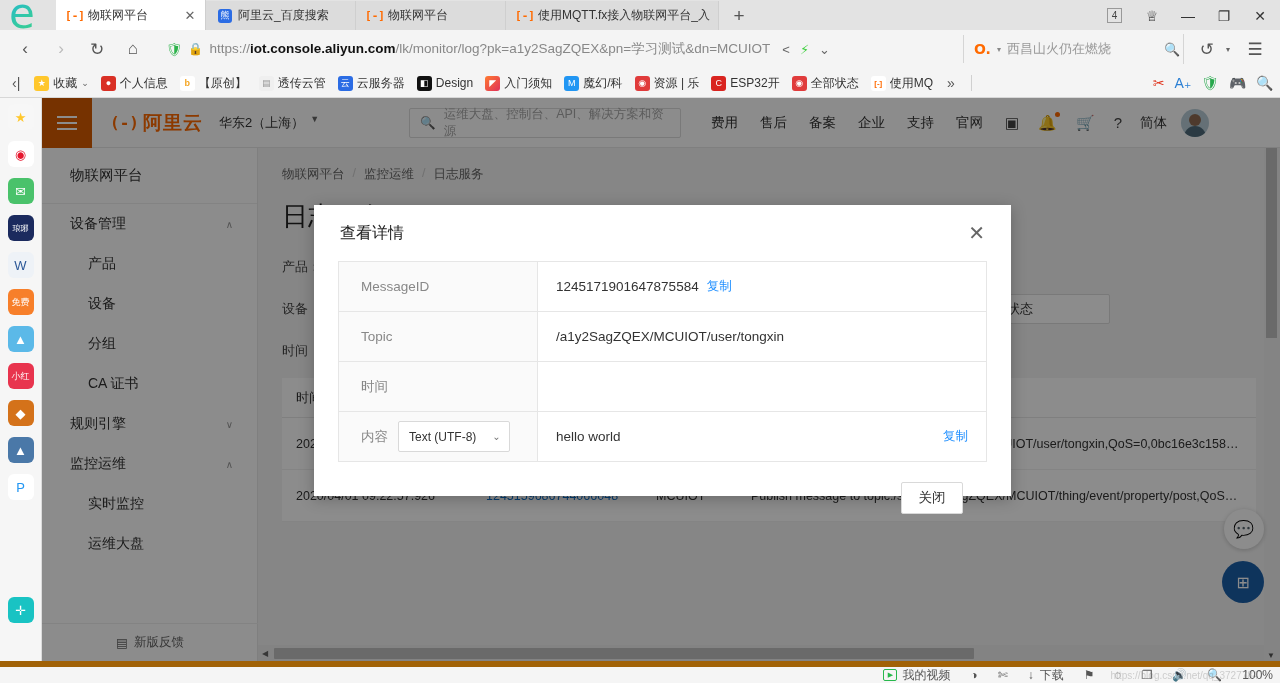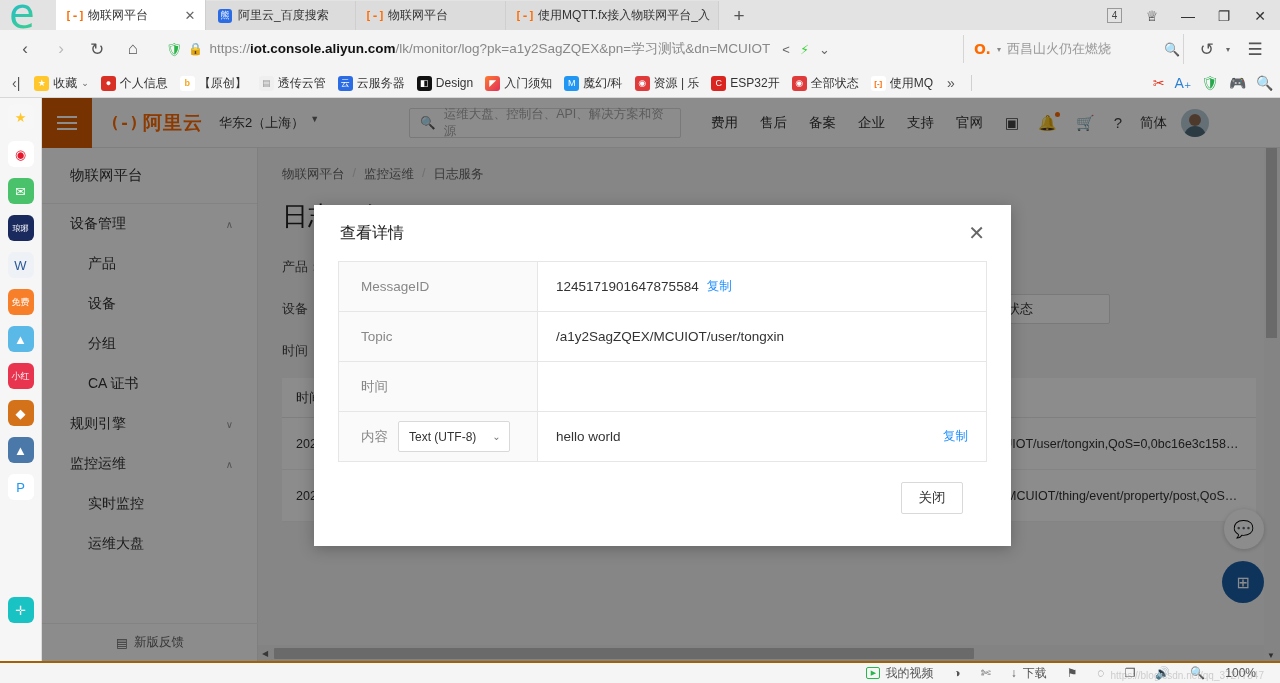--- a/index.html
+++ b/index.html
@@ -228,21 +228,21 @@
     height: 40px; border-radius: 50%; background: #fff; box-shadow: 0 1px 5px rgba(0,0,0,.2);
     display: flex; align-items: center; justify-content: center; color: #333;
     font-size: 17px; z-index: 30; }
   .fab-grid { position: absolute; right: 16px; bottom: 58px; width: 42px;
     height: 42px; border-radius: 50%; background: #1b5fa8;
     display: flex; align-items: center; justify-content: center; color: #fff;
     font-size: 16px; z-index: 30; }
 
   
   .modal {
-    position: absolute; left: 314px; top: 205px; width: 697px; height: 341px;
+    position: absolute; left: 314px; top: 205px; width: 697px; height: 291px;
     background: #fff; z-index: 60; box-shadow: 0 3px 14px rgba(0,0,0,.25);
   }
   .modal-head { height: 56px; display: flex; align-items: center;
     padding: 0 26px; }
   .modal-title { font-size: 16px; color: #222; }
   .modal-x { margin-left: auto; font-size: 20px; color: #666;
     font-weight: 300; line-height: 1; }
   .modal-body { padding: 0 24px; }
   .dtable { border: 1px solid #e6e6e6; border-bottom: none; }
   .drow { display: flex; border-bottom: 1px solid #e6e6e6; min-height: 50px; }
@@ -259,23 +259,23 @@
   .enc-select .cv { font-size: 10px; color: #777; }
   .modal-foot { display: flex; justify-content: flex-end;
     padding: 20px 24px 0 0; }
   .btn-close { width: 62px; height: 32px; border: 1px solid #d9d9d9;
     background: #fff; border-radius: 2px; font-size: 13.5px; color: #333;
     display: flex; align-items: center; justify-content: center; }
 
   
   .statusbar {
     position: absolute; bottom: 0; left: 0; width: 1280px; height: 22px;
-    background: #f5f5f5; border-top: 2px solid #a16207;
+    background: #f5f5f5; border-top: 6px solid #a16207;
     display: flex; align-items: center; justify-content: flex-end;
-    gap: 20px; padding-right: 24px; font-size: 12px; color: #555;
+    gap: 20px; padding-right: 7px; font-size: 12px; color: #555;
   }
   .statusbar .myvid { display: flex; align-items: center; gap: 5px; }
   .statusbar .playbox { width: 14px; height: 12px; border: 1px solid #27b84c;
     border-radius: 2px; display: flex; align-items: center;
     justify-content: center; color: #27b84c; font-size: 7px; }
   .watermark { position: absolute; right: 16px; bottom: 2px; font-size: 10px;
     color: rgba(120,120,120,0.33); }
   .statusleft { position: absolute; left: 0; bottom: 0; width: 42px;
     height: 22px; background: #f5f5f5; }
 </style>

